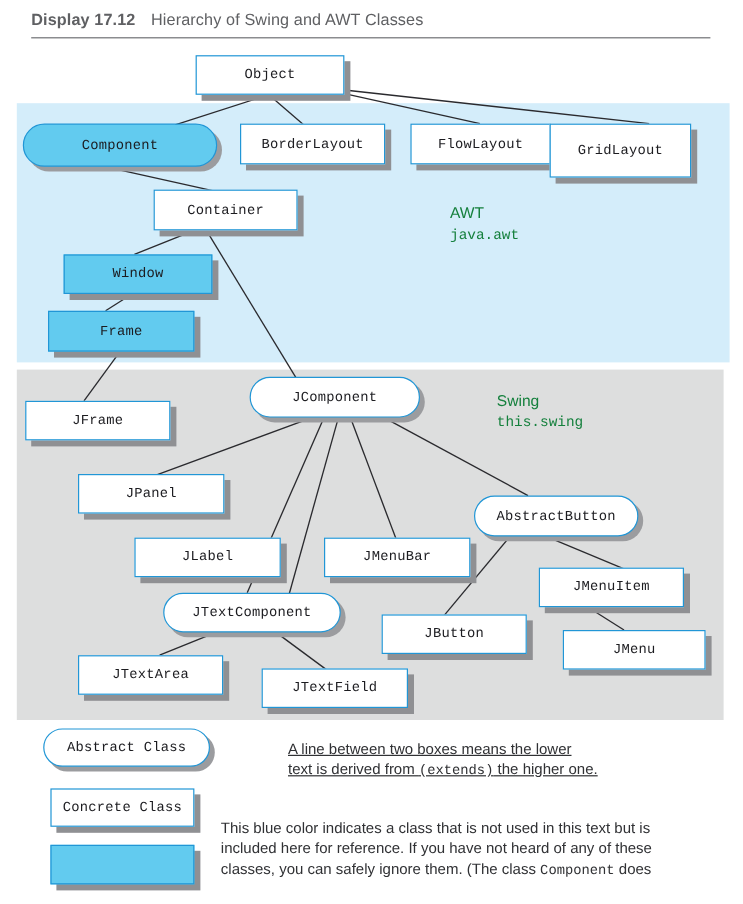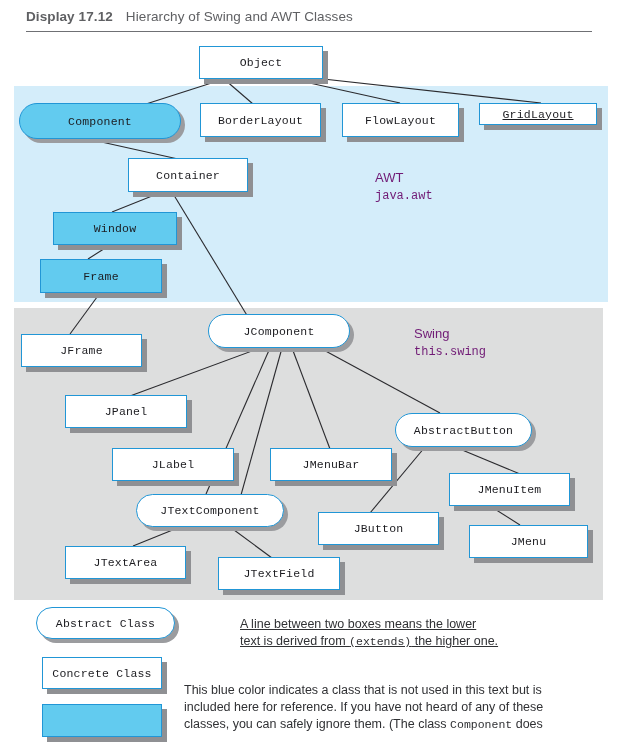--- a/index.html
+++ b/index.html
@@ -46,21 +46,21 @@
     left: 14px; top: 86px; width: 594px; height: 216px;
     background: #d4edfa;
   }
   .band-swing {
     left: 14px; top: 308px; width: 589px; height: 292px;
     background: #dddede;
   }
   .band-label {
     position: absolute;
     font-size: 13px;
-    color: #701a75;
+    color: #15803d;
     line-height: 16px;
     white-space: nowrap;
   }
   .band-label .pkg {
     font-family: "Liberation Mono", monospace;
     font-size: 12px;
     display: block;
     margin-top: 2px;
   }
 
@@ -146,25 +146,25 @@
       <line x1="292" y1="348" x2="330" y2="449" stroke="#2a2a2e" stroke-width="1.1"></line>
       <line x1="320" y1="348" x2="440" y2="413" stroke="#2a2a2e" stroke-width="1.1"></line>
       <line x1="425" y1="447" x2="370" y2="513" stroke="#2a2a2e" stroke-width="1.1"></line>
       <line x1="455" y1="447" x2="520" y2="474" stroke="#2a2a2e" stroke-width="1.1"></line>
       <line x1="490" y1="506" x2="520" y2="525" stroke="#2a2a2e" stroke-width="1.1"></line>
       <line x1="180" y1="527" x2="133" y2="546" stroke="#2a2a2e" stroke-width="1.1"></line>
       <line x1="230" y1="527" x2="272" y2="558" stroke="#2a2a2e" stroke-width="1.1"></line>
     </svg>
 
   <div id="box-layer">
-      <div class="cbox" style="left: 163px; top: 46px; width: 124px; height: 33px; margin-left: 36px;">Object</div>
+      <div class="cbox" style="left: 163px; top: 46px; width: 124px; height: 33px;">Object</div>
       <div class="cbox abstract unused" style="left: 19px; top: 103px; width: 162px; height: 36px;">Component</div>
       <div class="cbox" style="left: 200px; top: 103px; width: 121px; height: 34px;">BorderLayout</div>
       <div class="cbox" style="left: 342px; top: 103px; width: 117px; height: 34px;">FlowLayout</div>
-      <div class="cbox" style="left: 479px; top: 103px; width: 118px; height: 22px; text-decoration: underline;">GridLayout</div>
+      <div class="cbox" style="left: 458px; top: 103px; width: 118px; height: 45px;">GridLayout</div>
       <div class="cbox" style="left: 128px; top: 158px; width: 120px; height: 34px;">Container</div>
       <div class="cbox unused" style="left: 53px; top: 212px; width: 124px; height: 33px;">Window</div>
       <div class="cbox unused" style="left: 40px; top: 259px; width: 122px; height: 34px;">Frame</div>
       <div class="cbox abstract" style="left: 208px; top: 314px; width: 142px; height: 34px;">JComponent</div>
       <div class="cbox" style="left: 21px; top: 334px; width: 121px; height: 33px;">JFrame</div>
       <div class="cbox" style="left: 65px; top: 395px; width: 122px; height: 33px;">JPanel</div>
       <div class="cbox" style="left: 112px; top: 448px; width: 122px; height: 33px;">JLabel</div>
       <div class="cbox" style="left: 270px; top: 448px; width: 122px; height: 33px;">JMenuBar</div>
       <div class="cbox abstract" style="left: 395px; top: 413px; width: 137px; height: 34px;">AbstractButton</div>
       <div class="cbox" style="left: 449px; top: 473px; width: 121px; height: 33px;">JMenuItem</div>

